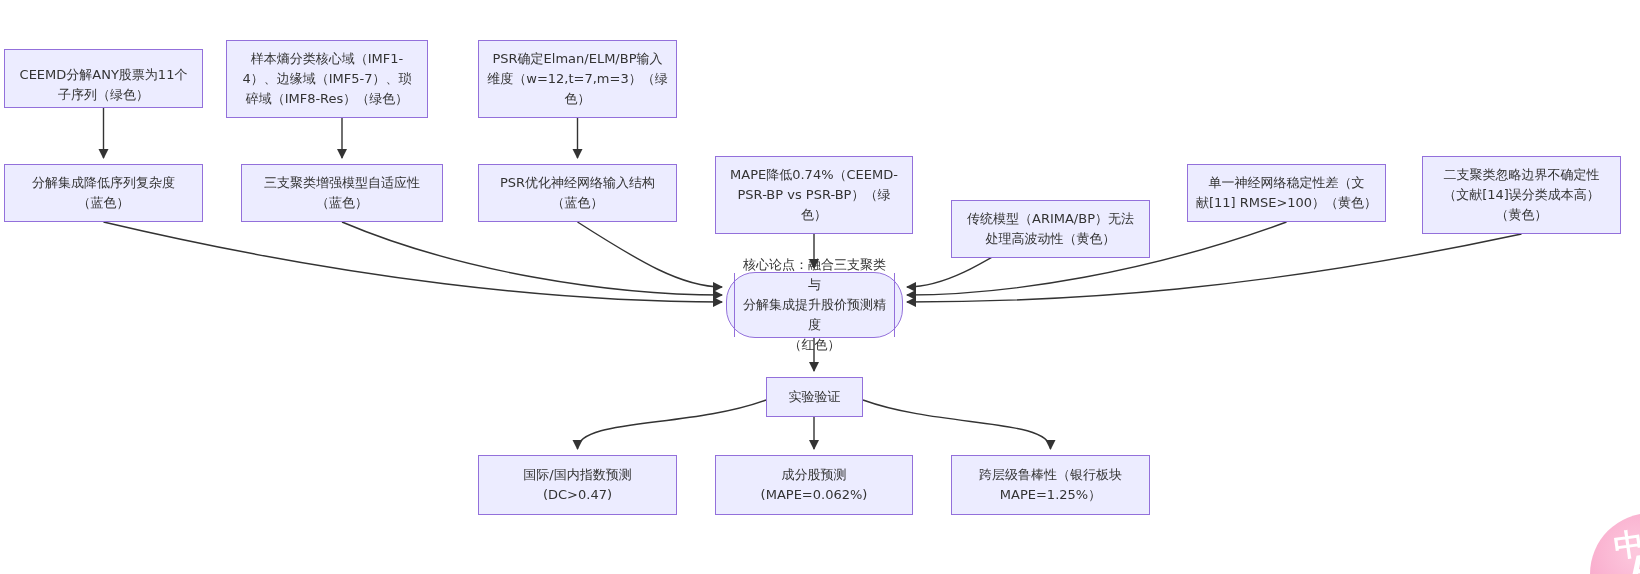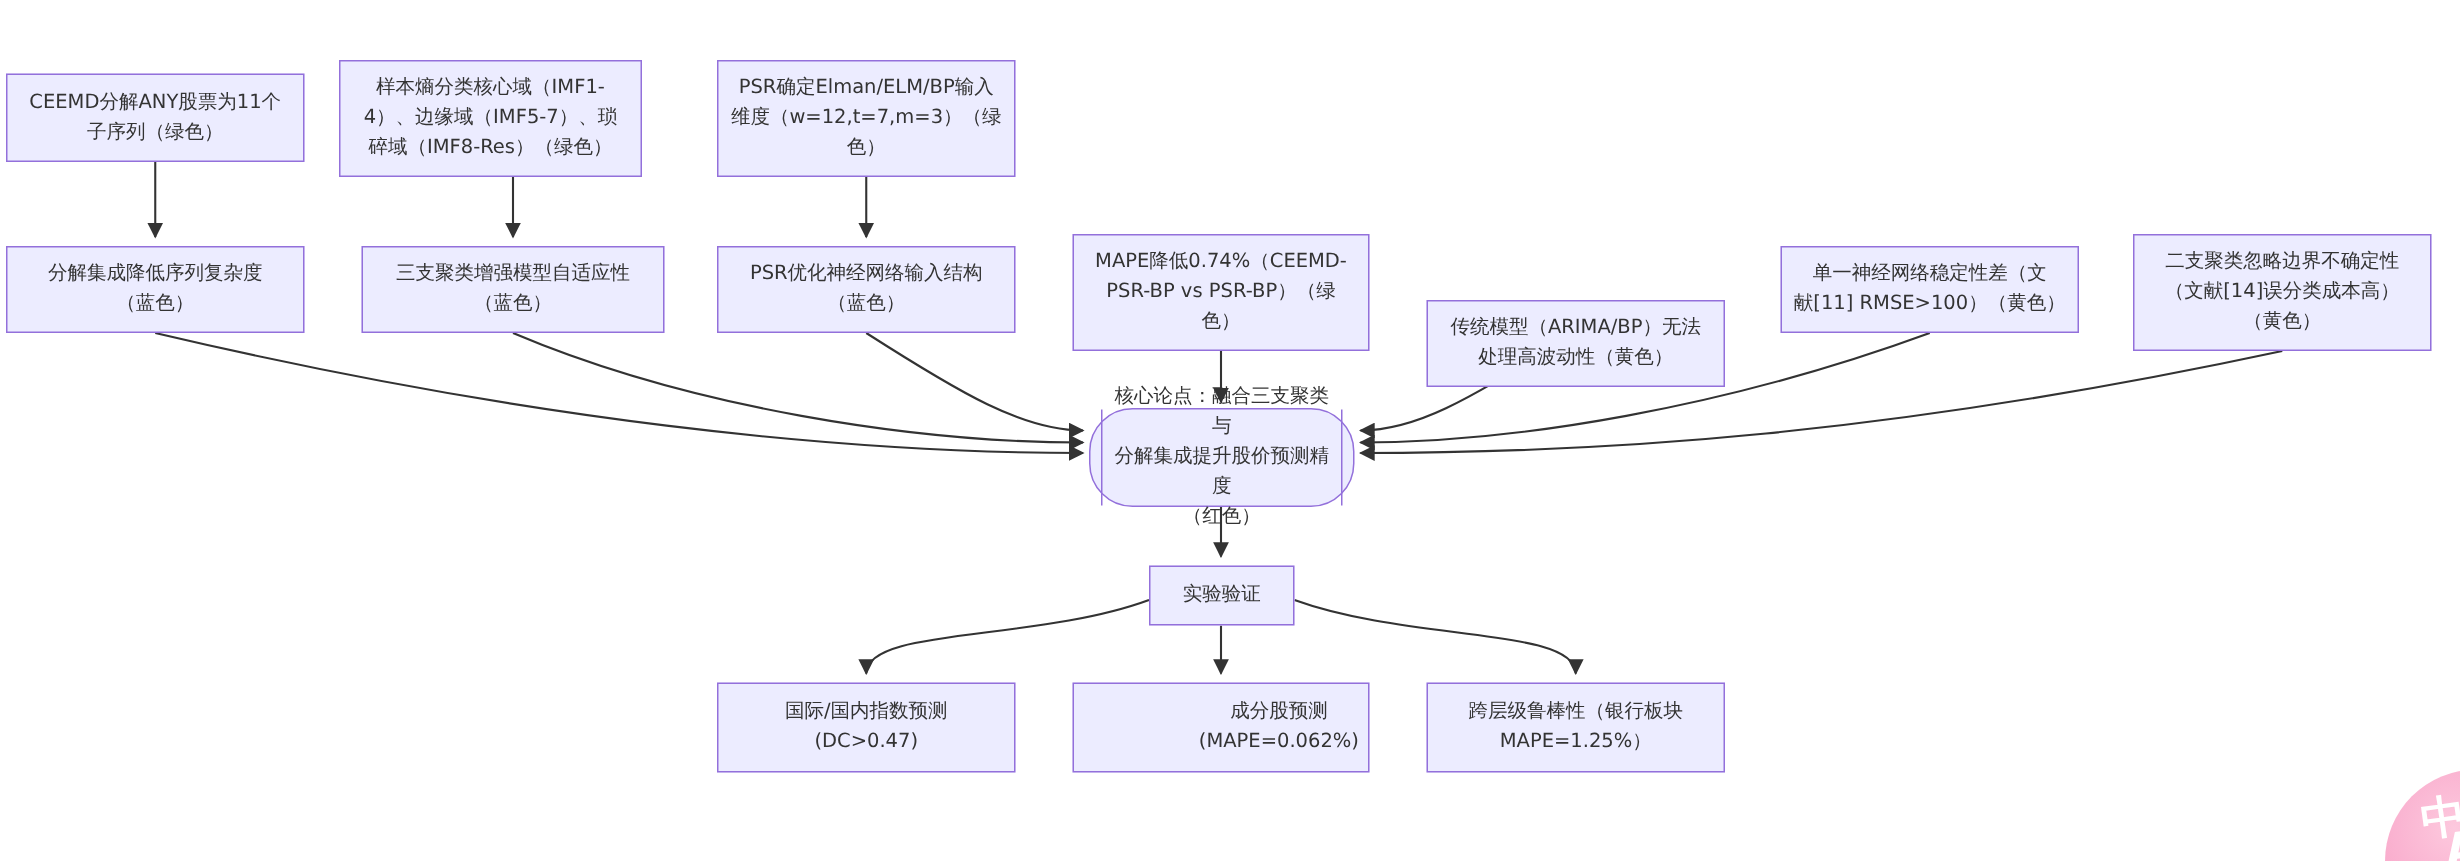--- a/index.html
+++ b/index.html
@@ -69,21 +69,21 @@
     <path class="edge" marker-end="url(#arrow)" d="M814 234 V268"></path>
     <path class="edge" marker-end="url(#arrow)" d="M1050.5 222 C 985 262, 948 287, 907 287"></path>
     <path class="edge" marker-end="url(#arrow)" d="M1286.5 222 C 1150 272, 1010 295, 907 295"></path>
     <path class="edge" marker-end="url(#arrow)" d="M1521.5 234 C 1260 290, 1070 302, 907 302"></path>
     <path class="edge" marker-end="url(#arrow)" d="M814 338 V371"></path>
     <path class="edge" marker-end="url(#arrow)" d="M766 400 C 690 428, 577.5 418, 577.5 449"></path>
     <path class="edge" marker-end="url(#arrow)" d="M814 417 V449"></path>
     <path class="edge" marker-end="url(#arrow)" d="M863 400 C 940 428, 1050.5 418, 1050.5 449"></path>
   </svg>
 
-  <div class="node" style="left:4px;top:49px;width:199px;height:59px;">
+  <div class="node" style="left:4px;top:49px;width:199px;height:59px;align-items:flex-end;">
     <span class="label">CEEMD分解ANY股票为11个
 子序列（绿色）</span>
   </div>
   <div class="node" style="left:226px;top:40px;width:202px;height:78px;">
     <span class="label">样本熵分类核心域（IMF1-
 4）、边缘域（IMF5-7）、琐
 碎域（IMF8-Res）（绿色）</span>
   </div>
   <div class="node" style="left:478px;top:40px;width:199px;height:78px;">
     <span class="label">PSR确定Elman/ELM/BP输入
@@ -131,21 +131,21 @@
   </div>
 
   <div class="node" style="left:766px;top:377px;width:97px;height:40px;">
     <span class="label">实验验证</span>
   </div>
 
   <div class="node" style="left:478px;top:455px;width:199px;height:60px;">
     <span class="label">国际/国内指数预测
 (DC&gt;0.47)</span>
   </div>
-  <div class="node" style="left:715px;top:455px;width:198px;height:60px;justify-content:flex-end;">
+  <div class="node" style="left:715px;top:455px;width:198px;height:60px;">
     <span class="label">成分股预测
 (MAPE=0.062%)</span>
   </div>
   <div class="node" style="left:951px;top:455px;width:199px;height:60px;">
     <span class="label">跨层级鲁棒性（银行板块
 MAPE=1.25%）</span>
   </div>
 
   <div class="badge">
     <span class="char-top">中</span>

